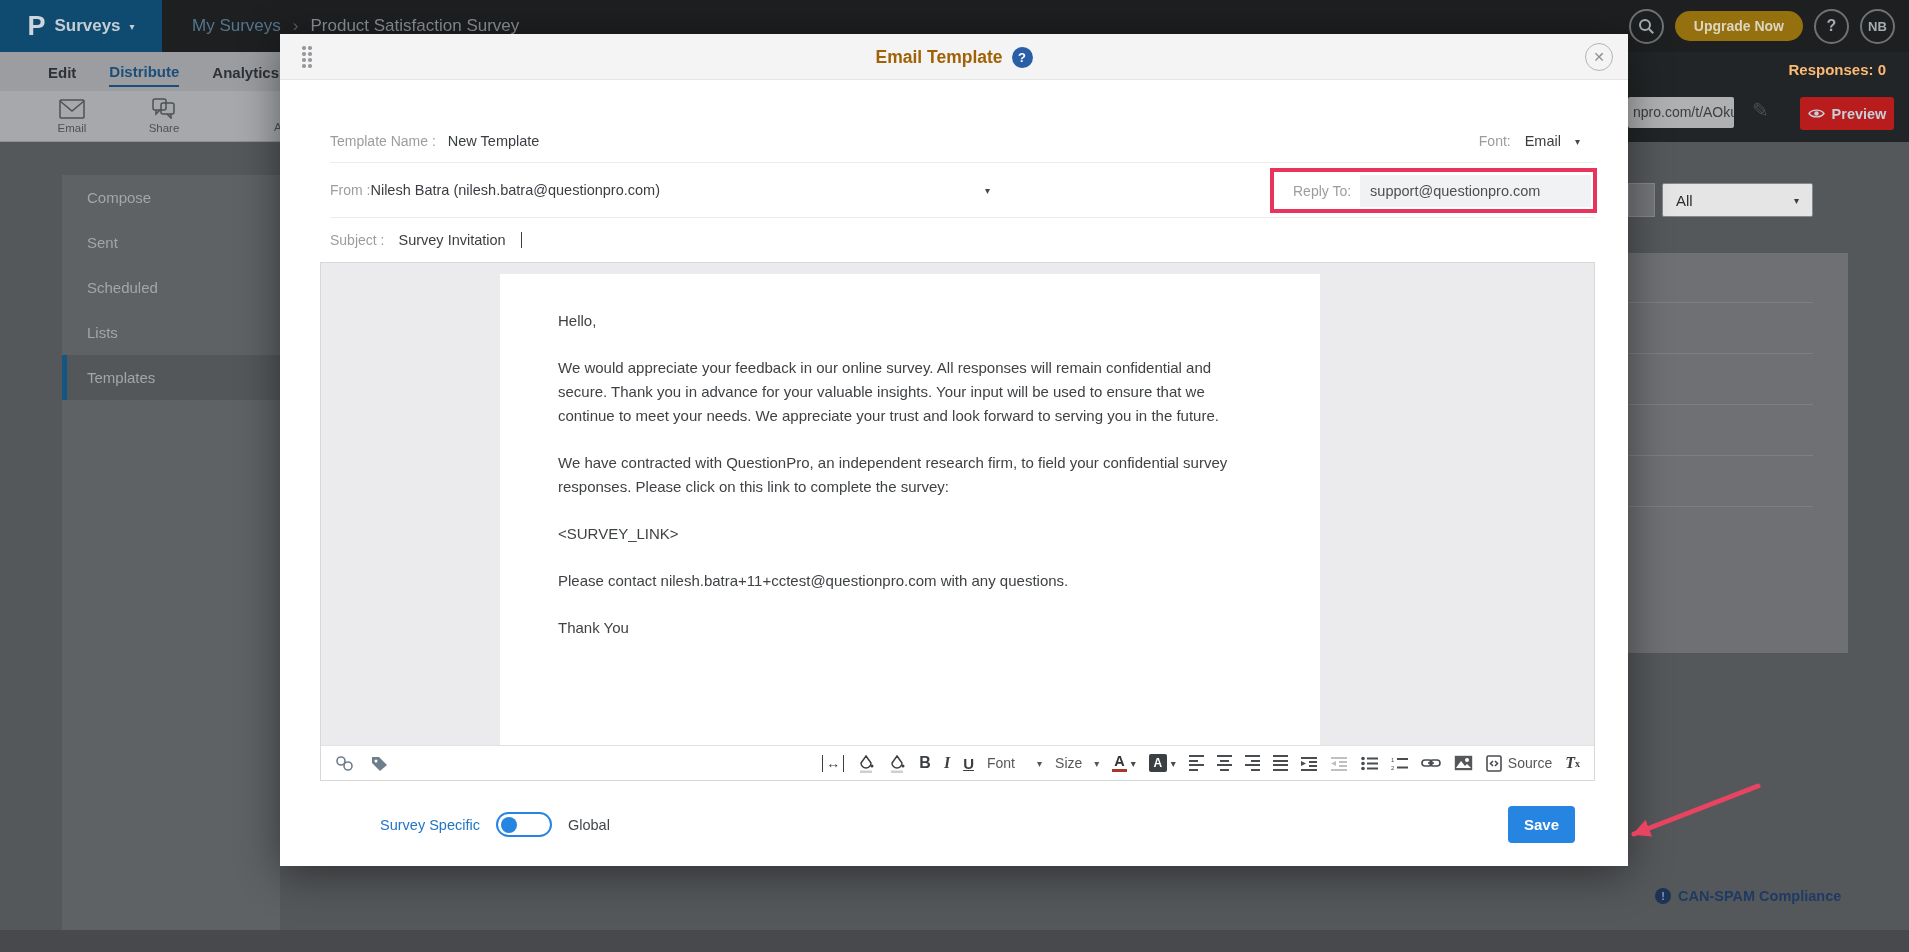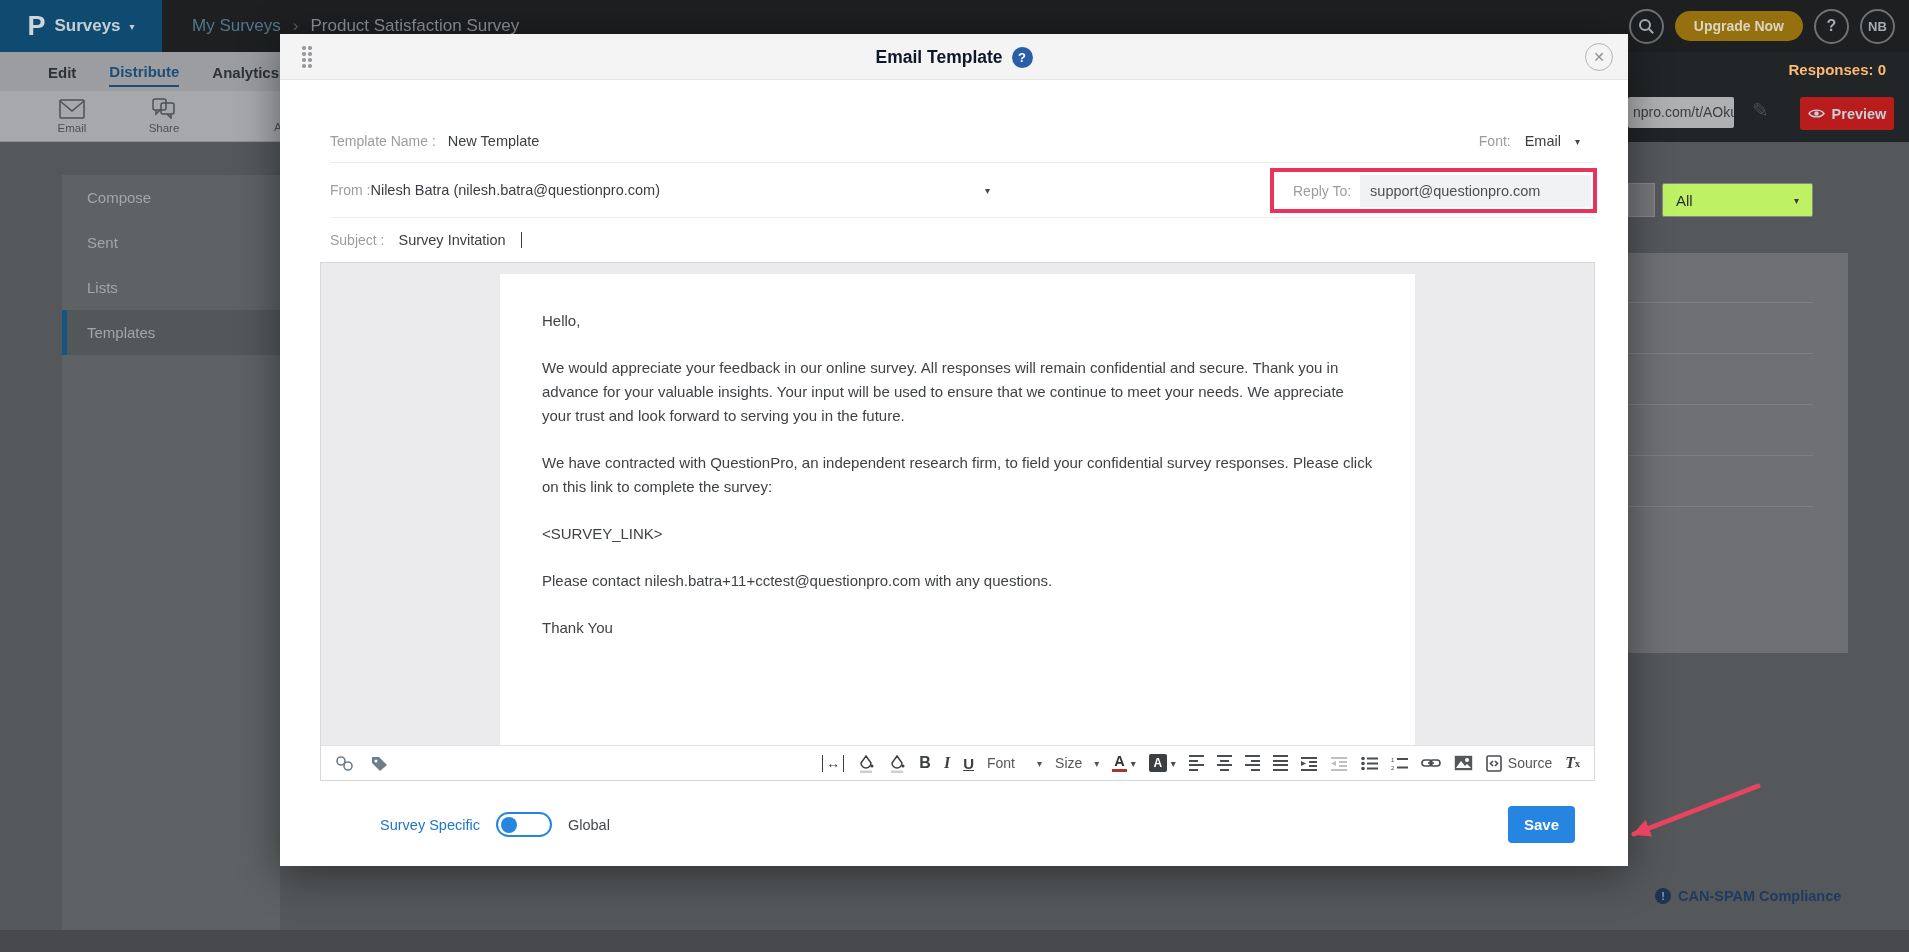--- a/index.html
+++ b/index.html
@@ -38,38 +38,38 @@
   .pencil { position:absolute; left:124px; top:46px; font-size:20px; color:#4b4e51; cursor:pointer; }
   .preview-btn { position:absolute; left:172px; top:45px; width:94px; height:33px; background:#b91c1c; border-radius:3px; display:flex; align-items:center; justify-content:center; gap:7px; color:#c4cfd7; font-size:14.5px; font-weight:600; cursor:pointer; }
 
   
   .sidebar { position:absolute; left:62px; top:175px; width:218px; height:755px; background:#5f6264; }
   .side-item { height:45px; display:flex; align-items:center; padding-left:20px; font-size:15px; color:#a3a6a8; cursor:pointer; border-left:5px solid transparent; }
   .side-item.active { background:#54575a; border-left-color:#155581; }
 
   
   .filter-partial { position:absolute; left:1628px; top:183px; width:27px; height:34px; background:#747679; border:1px solid #86888b; }
-  .all-box { position:absolute; left:1662px; top:183px; width:151px; height:34px; background:#bef264; border:1px solid #86888b; border-radius:2px; display:flex; align-items:center; justify-content:space-between; padding:4px 13px; cursor:pointer; }
+  .all-box { position:absolute; left:1662px; top:183px; width:151px; height:34px; background:#e5e5e5; border:1px solid #86888b; border-radius:2px; display:flex; align-items:center; justify-content:space-between; padding:4px 13px; cursor:pointer; }
   .all-box .v { font-size:15px; color:#2b2e30; }
   .all-box .c { font-size:10px; color:#3a3d3f; }
   .list-panel { position:absolute; left:1628px; top:253px; width:220px; height:400px; background:#6e7073; }
   .list-line { position:absolute; left:0; width:185px; border-top:1px solid #7d8083; }
 
   .canspam { position:absolute; left:1655px; top:888px; display:flex; align-items:center; gap:7px; cursor:pointer; }
   .canspam .ico { width:16px; height:16px; border-radius:50%; background:#1d3358; color:#8d99ad; font-size:11px; font-weight:bold; display:flex; align-items:center; justify-content:center; }
   .canspam .txt { font-size:14.5px; font-weight:600; color:#1f3a63; }
   .bottom-strip { position:absolute; left:0; top:930px; width:1909px; height:22px; background:#47494c; }
 
   
   .modal { position:absolute; left:280px; top:34px; width:1348px; height:832px; background:#fff; box-shadow:0 8px 40px rgba(0,0,0,0.45); z-index:20; }
   .m-header { position:relative; height:46px; background:#f4f4f4; border-bottom:1px solid #e4e4e4; }
   .drag { position:absolute; left:22px; top:12px; display:grid; grid-template-columns:3.5px 3.5px; grid-auto-rows:3.5px; gap:2.5px; cursor:move; }
   .drag b { width:3.5px; height:3.5px; border-radius:50%; background:#97999c; }
   .m-title-wrap { height:46px; display:flex; align-items:center; justify-content:center; gap:9px; }
-  .m-title { font-size:17.5px; font-weight:700; color:#0f172a; }
+  .m-title { font-size:17.5px; font-weight:700; color:#a16207; }
   .m-help { width:21px; height:21px; border-radius:50%; background:#2a5fa8; color:#fff; font-size:13px; font-weight:700; display:flex; align-items:center; justify-content:center; cursor:pointer; }
   .m-close { position:absolute; right:15px; top:9px; width:28px; height:28px; border:1.5px solid #b5b5b5; border-radius:50%; color:#8e8e8e; font-size:14px; display:flex; align-items:center; justify-content:center; cursor:pointer; }
 
   .m-body { padding:0 33px 0 50px; }
   .frow { display:flex; align-items:center; }
   .flabel { font-size:14px; color:#9a9da0; }
   .fvalue { font-size:14.5px; color:#3a3e42; }
   .row-template { height:83px; padding-top:40px; justify-content:space-between; border-bottom:1px solid #ececec; }
   .row-template .left, .row-template .right { display:flex; align-items:center; gap:12px; }
   .row-template .right { gap:14px; margin-right:15px; cursor:pointer; }
@@ -77,21 +77,21 @@
   .row-from { position:relative; height:55px; border-bottom:1px solid #ececec; }
   .from-caret { position:absolute; left:655px; top:22px; font-size:10px; color:#46494c; cursor:pointer; }
   .red-box { position:absolute; left:940px; top:5px; width:327px; height:45px; border:4px solid #e8345c; display:flex; align-items:center; gap:9px; padding-left:19px; }
   .reply-input { width:231px; height:32px; background:#f1f2f3; display:flex; align-items:center; padding-left:10px; font-size:14.5px; color:#4b5054; }
   .row-subject { height:44px; gap:14px; }
   .cursor-bar { display:inline-block; width:1.5px; height:16px; background:#3a3e42; margin-left:1px; }
 
   
   .editor { margin-left:-10px; width:1275px; border:1px solid #d8d8d8; }
   .ed-content { position:relative; height:482px; background:#ebebed; }
-  .page { position:absolute; left:179px; top:11px; bottom:0; width:915px; background:#fff; padding:35px 42px; }
+  .page { position:absolute; left:179px; top:11px; bottom:0; width:820px; background:#fff; padding:35px 58px; }
   .page p { font-size:15px; line-height:24px; color:#3f4245; margin-bottom:23px; }
   .page p:last-child { margin-bottom:0; }
   .ed-toolbar { height:35px; background:#fff; border-top:1px solid #e2e2e2; display:flex; align-items:center; padding:0 14px; }
   .tbtn { height:26px; display:flex; align-items:center; justify-content:center; cursor:pointer; border-radius:2px; flex:none; }
   .main-group { margin-left:auto; display:flex; align-items:center; gap:13px; }
   .slate { stroke:#6e7e8d; fill:none; stroke-width:1.6; }
   .dark-ic { stroke:#4a4d50; fill:none; stroke-width:1.6; }
   .arrows-h { font-size:14px; color:#3c3f42; border-left:1.5px solid #3c3f42; border-right:1.5px solid #3c3f42; padding:0 3px; line-height:15px; height:17px; display:flex; align-items:center; }
   .b-ic { font-size:16px; font-weight:bold; color:#3c3f42; }
   .i-ic { font-size:16px; font-style:italic; font-weight:600; font-family:"Liberation Serif", serif; color:#3c3f42; }
@@ -191,20 +191,21 @@
           <path d="M1,5.5 C4,1 13,1 16,5.5 C13,10 4,10 1,5.5 z" fill="none" stroke="#c4cfd7" stroke-width="1.4"></path>
           <circle cx="8.5" cy="5.5" r="2.2" fill="#c4cfd7"></circle>
         </svg>
       <span>Preview</span>
     </div>
   </div>
 
   <div class="sidebar">
     <div class="side-item">Compose</div>
     <div class="side-item">Sent</div>
+    <div class="side-item">Scheduled</div>
     <div class="side-item">Lists</div>
     <div class="side-item active">Templates</div>
   </div>
 
   <div class="filter-partial"></div>
   <div class="all-box">
     <span class="v">All</span>
     <span class="c">▾</span>
   </div>
   <div class="list-panel">

